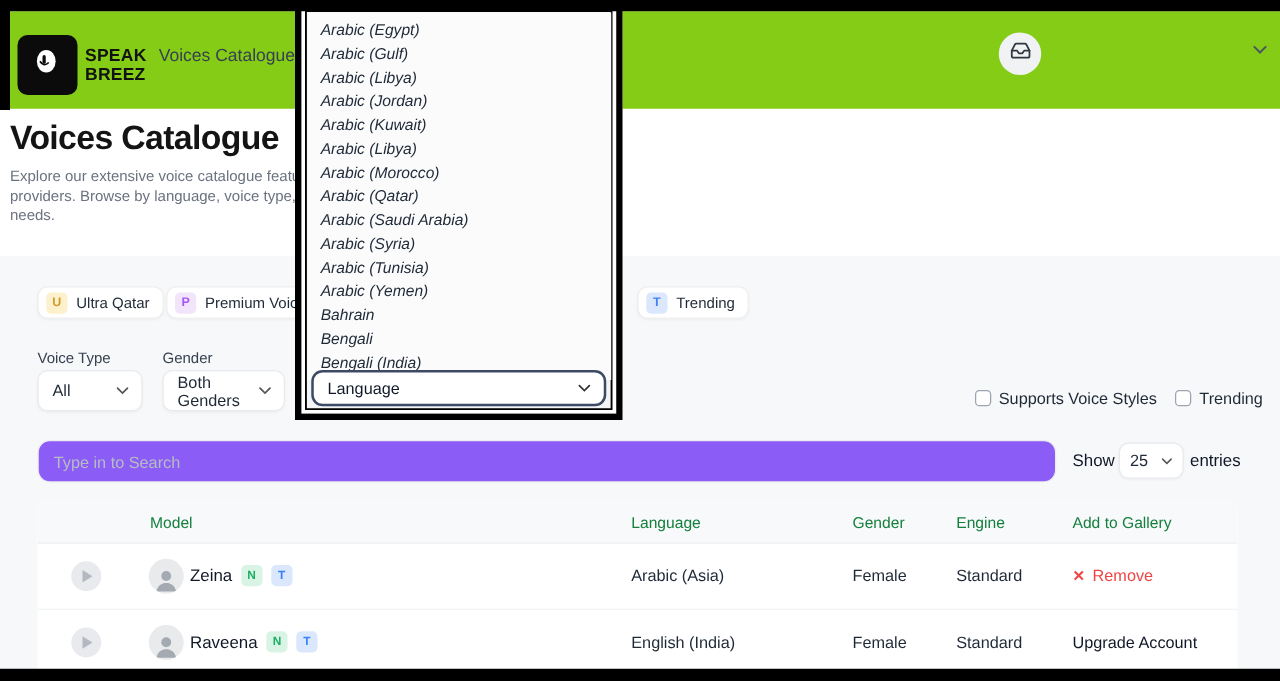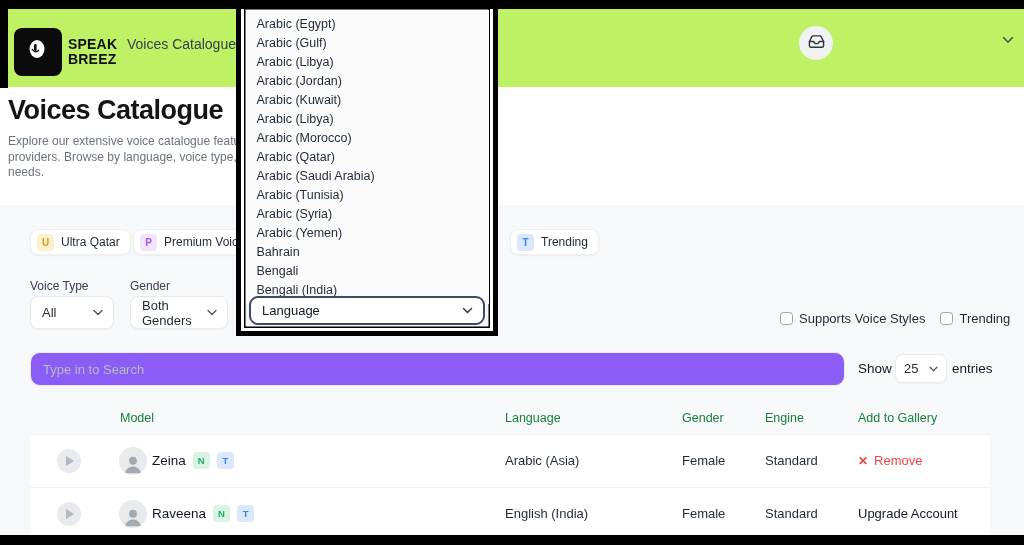--- a/index.html
+++ b/index.html
@@ -5,21 +5,21 @@
   * { margin:0; padding:0; box-sizing:border-box; }
   html,body { width:1024px; height:545px; overflow:hidden; }
   body { font-family:"Liberation Sans", sans-serif; background:#ffffff; position:relative; color:#1f2937; }
 
   .bar { position:absolute; left:0; width:1024px; background:#000; z-index:50; }
   .bar-top { top:0; height:9px; }
   .bar-bottom { top:535px; height:10px; }
   .strip-left { position:absolute; left:0; top:0; width:8px; height:88px; background:#000; z-index:45; }
 
   
-  .header { position:absolute; left:0; top:9px; width:1024px; height:78px; background:#bef264; }
+  .header { position:absolute; left:0; top:9px; width:1024px; height:78px; background:#84cc16; }
   .logo { position:absolute; left:14px; top:19px; display:flex; align-items:center; gap:6px; }
   .logo-box { width:48px; height:48px; background:#0b0b0b; border-radius:8px; display:flex; align-items:center; justify-content:center; }
   .logo-text { font-size:14px; font-weight:800; line-height:15px; letter-spacing:.2px; color:#111; }
   .nav-item { position:absolute; left:127px; top:27px; font-size:14px; font-weight:500; color:#374151; cursor:pointer; }
   .inbox-btn { position:absolute; left:799px; top:17px; width:34px; height:34px; border-radius:50%; background:#f1f2f4; display:flex; align-items:center; justify-content:center; cursor:pointer; }
   .hdr-caret { position:absolute; left:1002px; top:27px; color:#4b5563; cursor:pointer; }
 
   
   .hero-title { position:absolute; left:8px; top:95px; font-size:27px; font-weight:800; letter-spacing:-.5px; color:#141414; }
   .hero-desc { position:absolute; left:8px; top:134px; font-size:12px; line-height:15.5px; color:#6b7280; white-space:nowrap; }
@@ -64,21 +64,21 @@
   .cell { position:absolute; top:18px; font-size:13px; color:#1f2937; }
   .c-lang { left:475px; } .c-gender { left:652px; } .c-engine { left:735px; } .c-action { left:828px; }
   .h-model { left:90px; } .h-lang { left:475px; } .h-gender { left:652px; } .h-engine { left:735px; } .h-action { left:828px; }
   .remove-link { color:#ef4444; display:flex; gap:6px; align-items:center; cursor:pointer; }
   .remove-x { font-size:12px; font-weight:700; }
   .upgrade-link { color:#111827; cursor:pointer; }
 
   
   .frame { position:absolute; left:236px; top:0; width:262px; height:336px; z-index:40;
            border:5px solid #000; box-shadow: inset 0 0 0 3px #fff, inset 0 0 0 4.5px #000; background:#f3f4f6; }
-  .dd-panel { position:absolute; left:4.5px; right:4.5px; top:4.5px; height:294px; background:#fbfbfc; overflow:hidden; padding-top:5px; }
+  .dd-panel { position:absolute; left:4.5px; right:4.5px; top:4.5px; height:294px; background:#fbfbfc; overflow:hidden; padding-top:5px;font-style:italic; }
   .dd-item { height:19px; line-height:19px; padding-left:11px; font-size:12.5px; color:#1f2937; cursor:pointer; white-space:nowrap; }
   .lang-select { position:absolute; left:8px; right:8px; bottom:6px; height:29px; background:#fff; border:2px solid #3c4a66; border-radius:9px; display:flex; align-items:center; justify-content:space-between; padding:0 10px 0 11px; font-size:13px; color:#111827; cursor:pointer; }
 
   .caret svg { display:block; }
 </style>
 </head>
 <body>
 
 <div class="gray"></div>
 
@@ -234,22 +234,22 @@
   <div class="dd-panel">
       <div class="dd-item">Arabic (Egypt)</div>
       <div class="dd-item">Arabic (Gulf)</div>
       <div class="dd-item">Arabic (Libya)</div>
       <div class="dd-item">Arabic (Jordan)</div>
       <div class="dd-item">Arabic (Kuwait)</div>
       <div class="dd-item">Arabic (Libya)</div>
       <div class="dd-item">Arabic (Morocco)</div>
       <div class="dd-item">Arabic (Qatar)</div>
       <div class="dd-item">Arabic (Saudi Arabia)</div>
+      <div class="dd-item">Arabic (Syria)</div>
       <div class="dd-item">Arabic (Tunisia)</div>
-      <div class="dd-item">Arabic (Syria)</div>
       <div class="dd-item">Arabic (Yemen)</div>
       <div class="dd-item">Bahrain</div>
       <div class="dd-item">Bengali</div>
       <div class="dd-item">Bengali (India)</div>
     </div>
   <div class="lang-select">
     <span>Language</span>
     <span class="caret">
         <svg width="11" height="7" viewBox="0 0 10 7">
           <path d="M1 1.5 5 5.5 9 1.5" stroke="#333" stroke-width="1.4" fill="none" stroke-linecap="round"></path>

